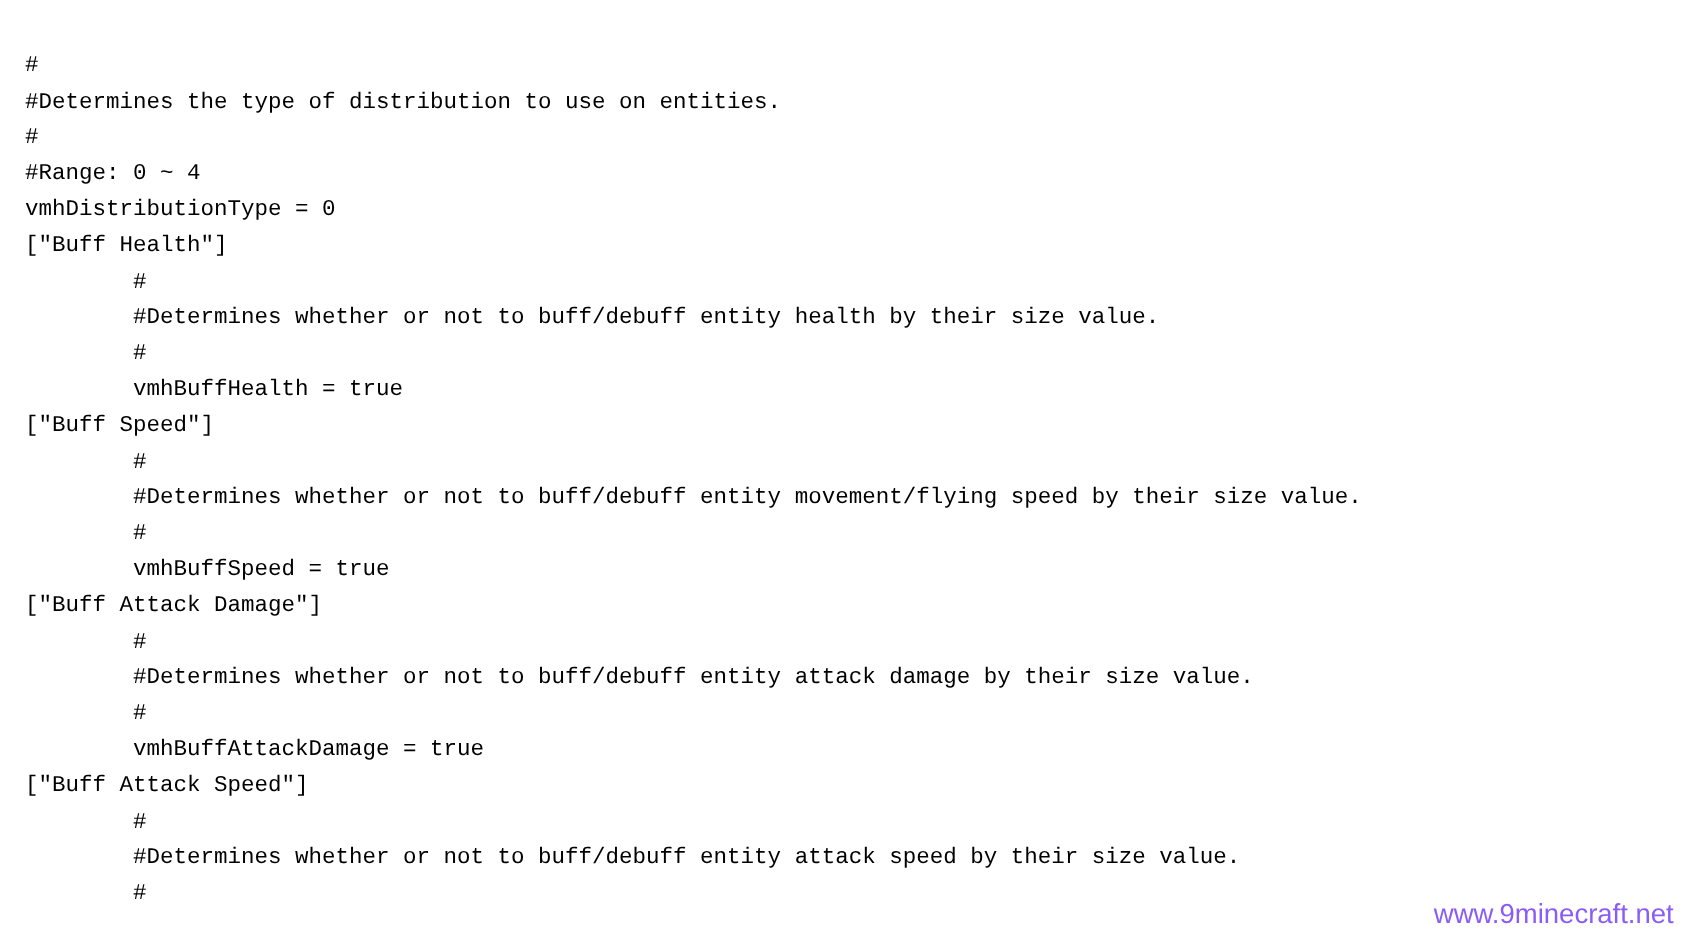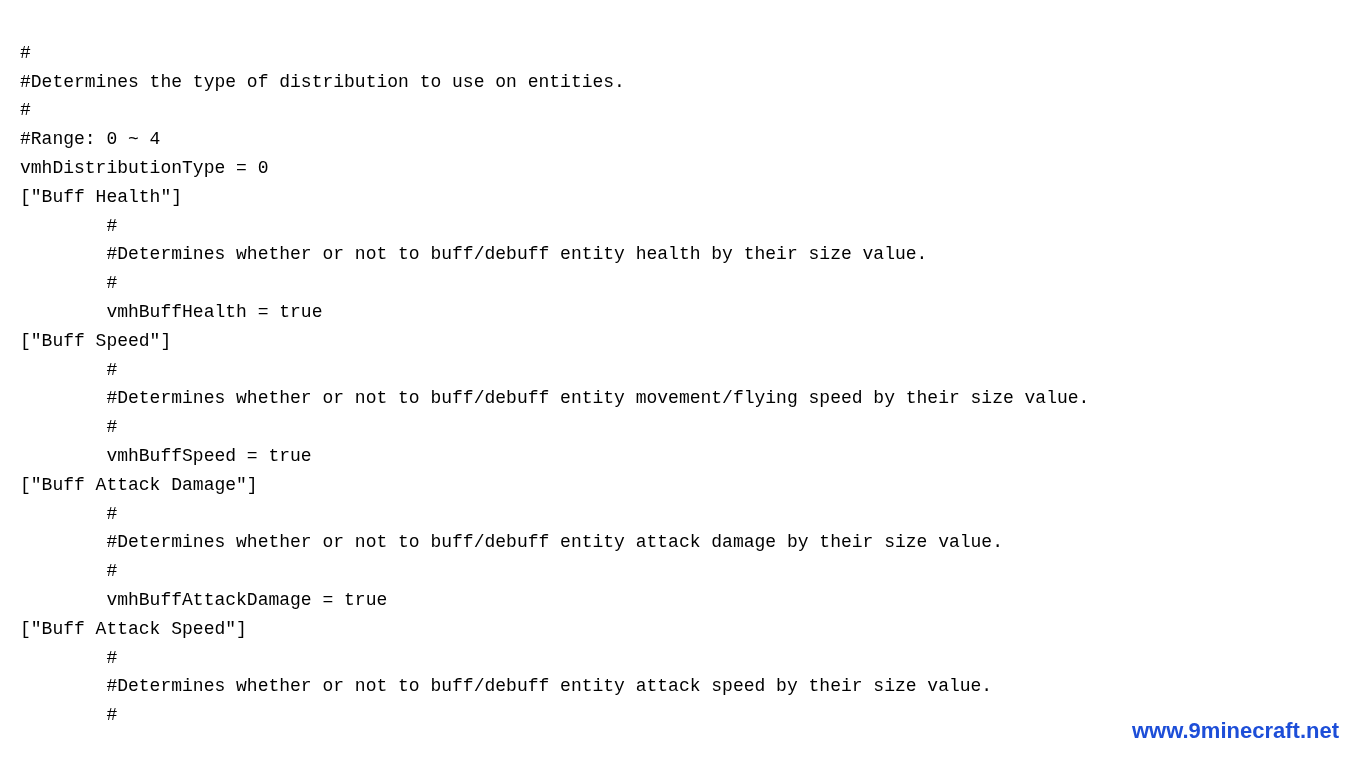--- a/index.html
+++ b/index.html
@@ -21,24 +21,24 @@
       line-height: 1.6;
       white-space: pre;
     }
     .line {
       display: block;
     }
     .watermark {
       position: fixed;
       bottom: 15px;
       right: 10px;
-      color: #1d4ed8;
+      color: #8b5cf6;
       font-family: Arial, sans-serif;
       font-size: 22px;
-      font-weight: bold;
+      font-weight: normal;
     }
   </style>
 </head>
 <body>
 
 <div class="code-block">
 <span class="line">#</span><span class="line">#Determines the type of distribution to use on entities.</span><span class="line">#</span><span class="line">#Range: 0 ~ 4</span><span class="line">vmhDistributionType = 0</span><span class="line"></span><span class="line">["Buff Health"]</span><span class="line">        #</span><span class="line">        #Determines whether or not to buff/debuff entity health by their size value.</span><span class="line">        #</span><span class="line">        vmhBuffHealth = true</span><span class="line"></span><span class="line">["Buff Speed"]</span><span class="line">        #</span><span class="line">        #Determines whether or not to buff/debuff entity movement/flying speed by their size value.</span><span class="line">        #</span><span class="line">        vmhBuffSpeed = true</span><span class="line"></span><span class="line">["Buff Attack Damage"]</span><span class="line">        #</span><span class="line">        #Determines whether or not to buff/debuff entity attack damage by their size value.</span><span class="line">        #</span><span class="line">        vmhBuffAttackDamage = true</span><span class="line"></span><span class="line">["Buff Attack Speed"]</span><span class="line">        #</span><span class="line">        #Determines whether or not to buff/debuff entity attack speed by their size value.</span><span class="line">        #</span></div>
 
 <div class="watermark">www.9minecraft.net</div>
 

